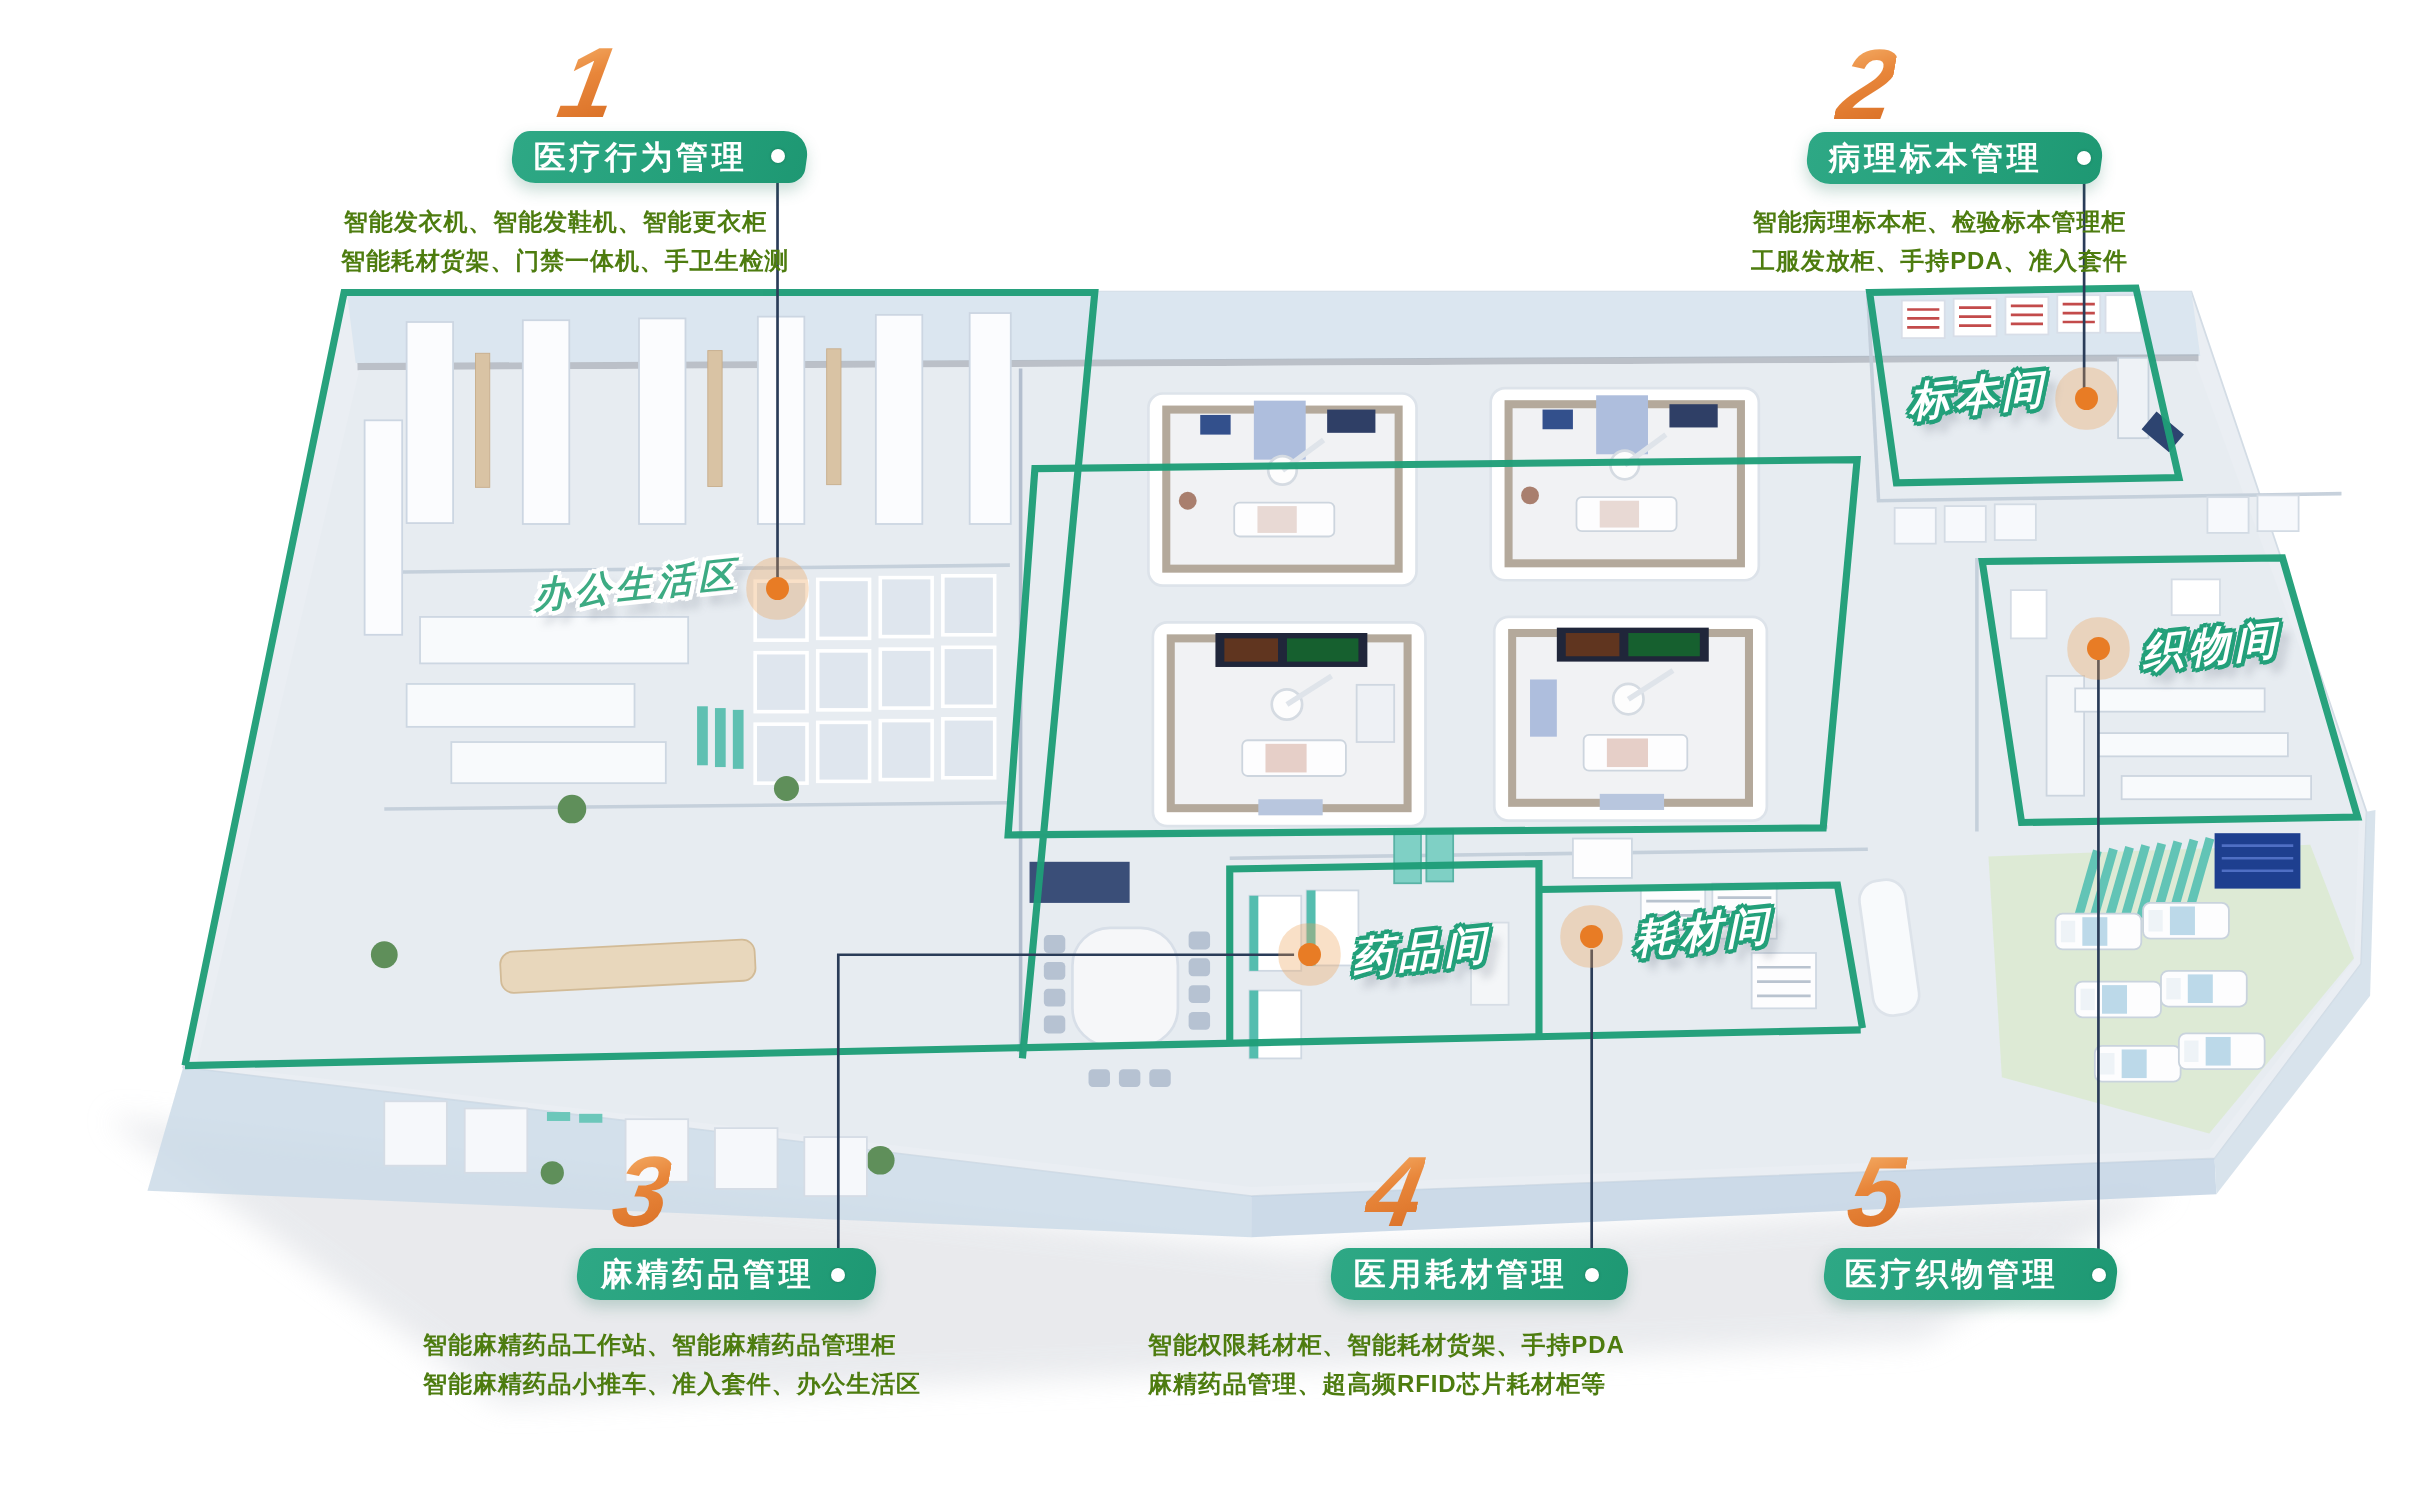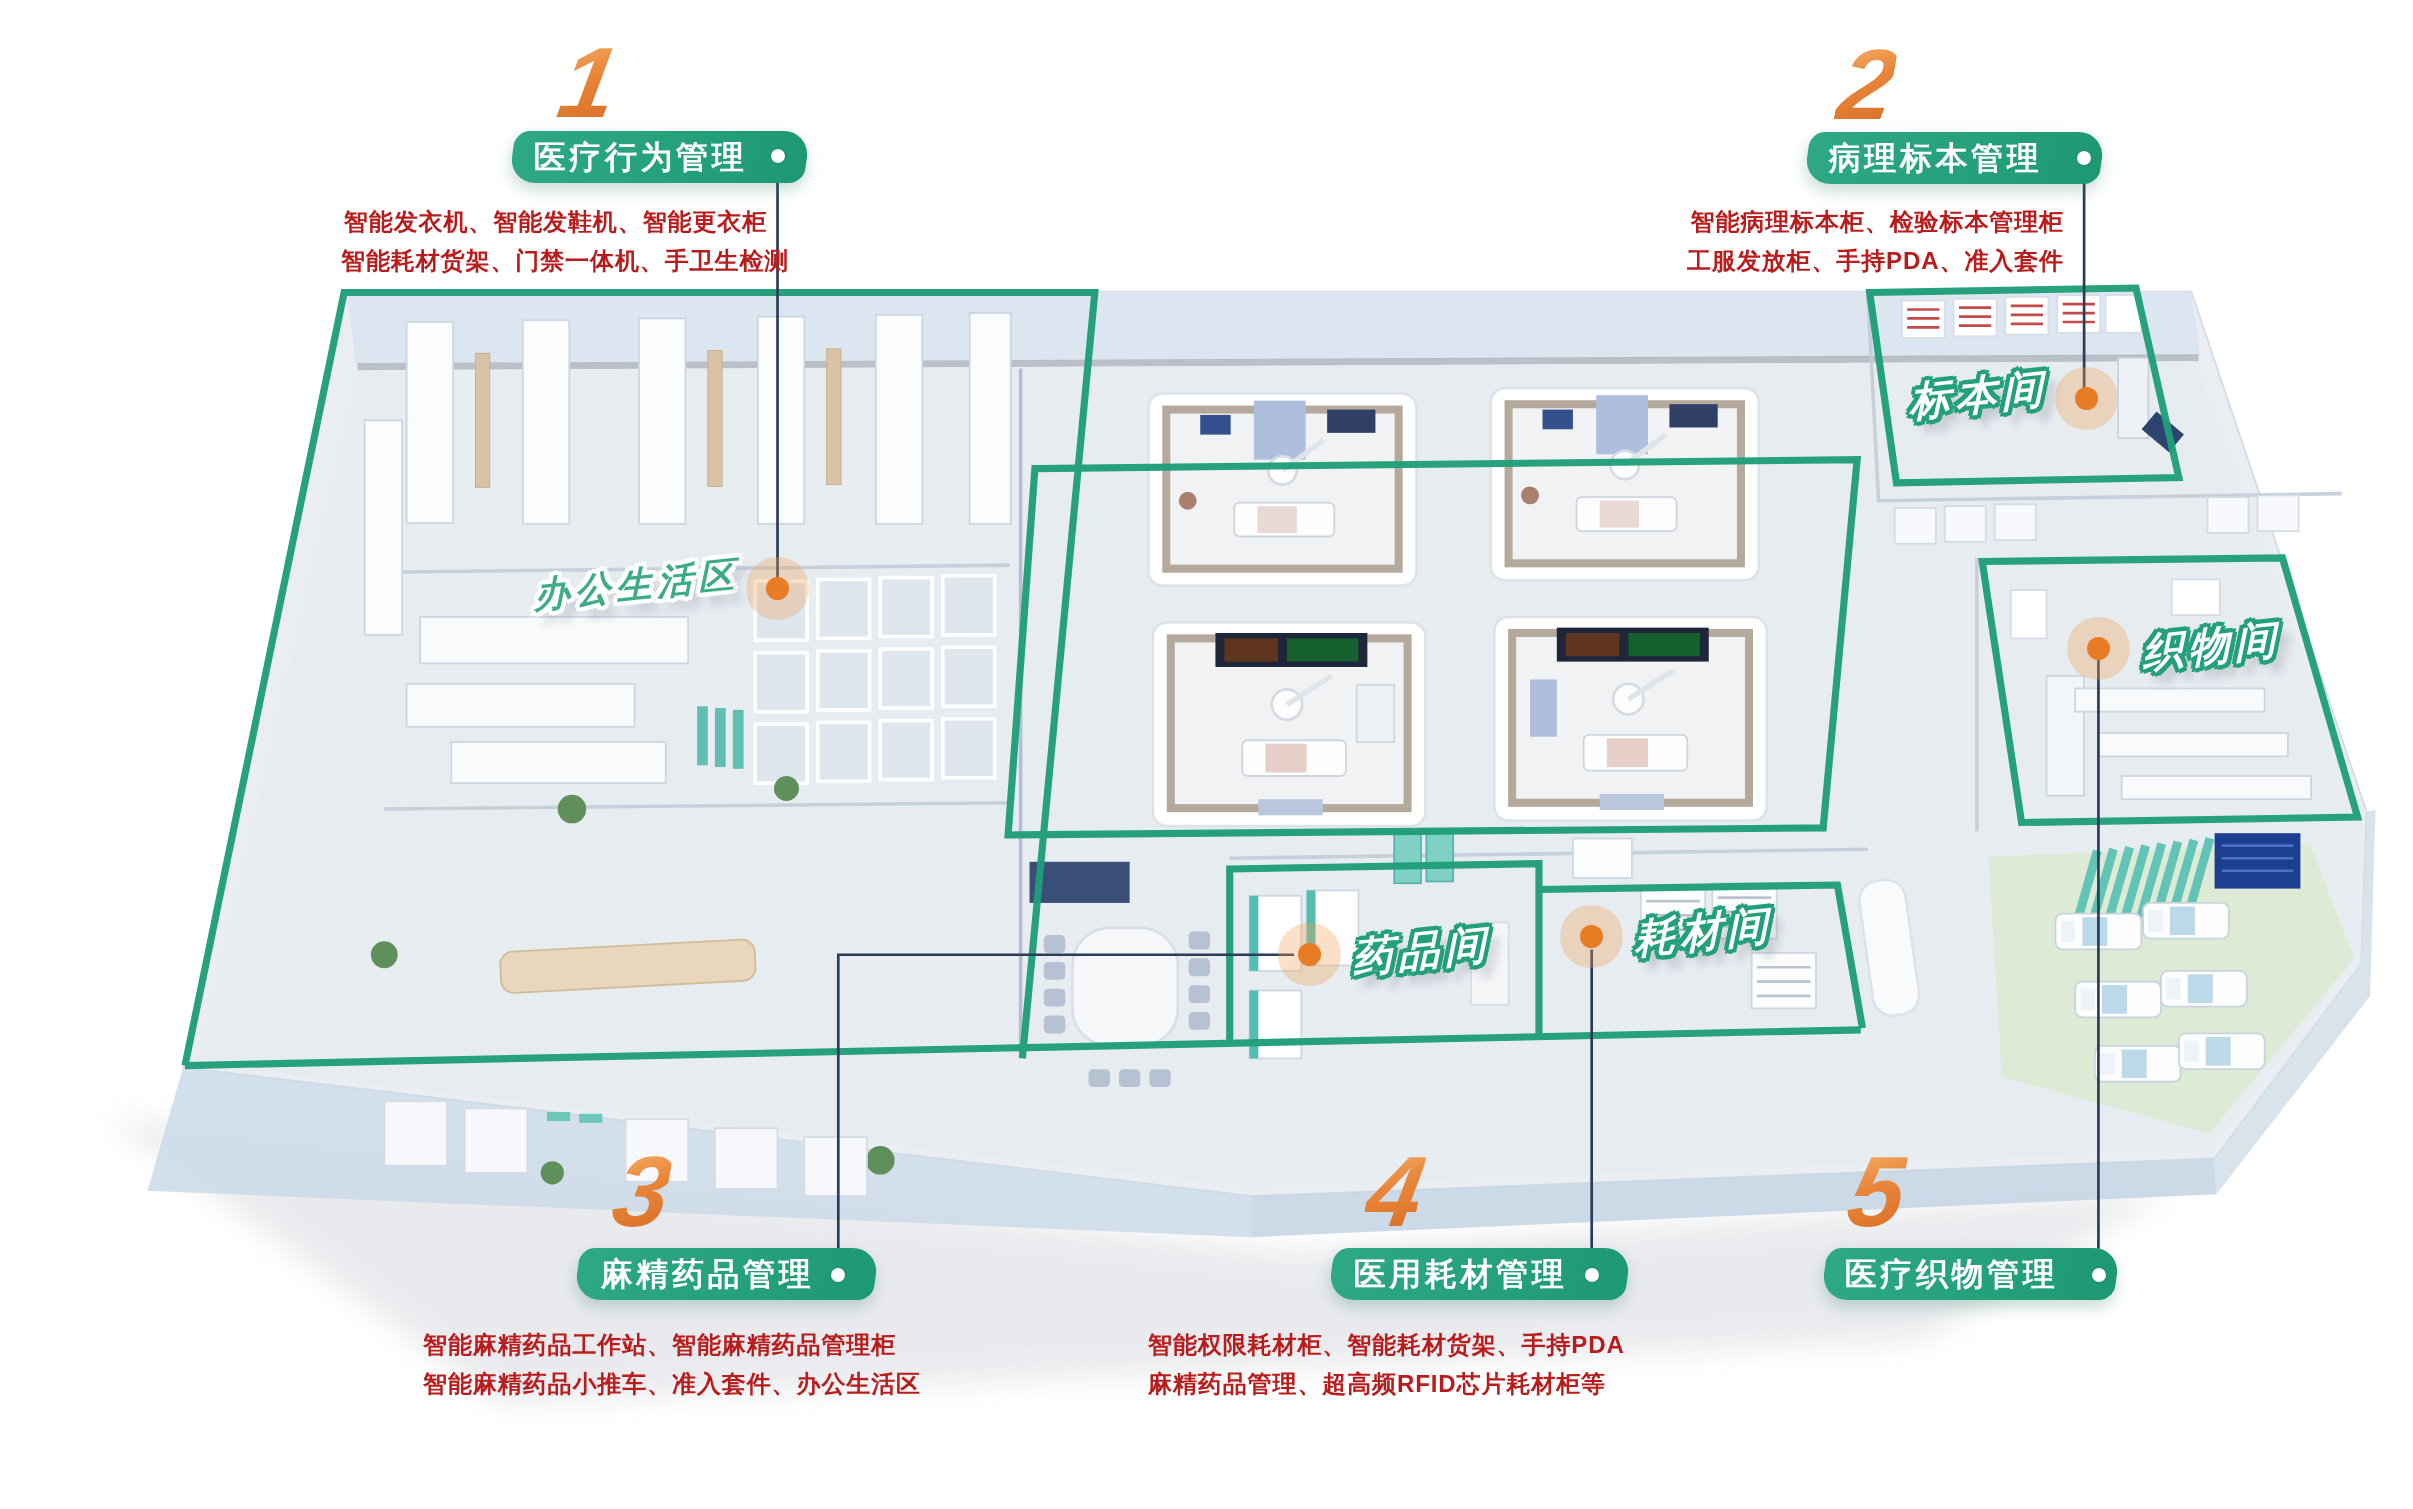--- a/index.html
+++ b/index.html
@@ -26,21 +26,21 @@
     display:block;height:52px;line-height:52px;text-align:center;
     transform:skewX(8deg);color:#ffffff;font-size:32px;font-weight:bold;
     letter-spacing:3.6px;padding-right:38px;white-space:nowrap;
   }
   .badge-dot{
     position:absolute;width:14.3px;height:14.3px;border-radius:50%;background:#ffffff;
     box-shadow:0 0 2.7px rgba(0,60,40,.35);
   }
   
   .desc{
-    position:absolute;width:429px;text-align:center;color:#b91c1c;
+    position:absolute;width:429px;text-align:center;color:#4d7c0f;
     font-size:24px;line-height:39px;font-weight:600;letter-spacing:0.9px;white-space:nowrap;
   }
   
   .room-label{
     position:absolute;font-weight:bold;font-style:italic;letter-spacing:5.4px;
     transform:rotate(-6deg) skewX(-4deg);white-space:nowrap;line-height:1;user-select:none;
   }
   .green-outline{
     color:#ffffff;font-size:41px;
     text-shadow:-4.5px 0 #23a07a,4.5px 0 #23a07a,0 -4.5px #23a07a,0 4.5px #23a07a,
@@ -375,21 +375,21 @@
 <div class="desc" style="left:341px;top:202px;">
   <div>智能发衣机、智能发鞋机、智能更衣柜</div>
   <div>智能耗材货架、门禁一体机、手卫生检测</div>
 </div>
 
 <div class="sec-num" style="left:1840px;top:34px;">2</div>
 <div class="badge" style="left:1807px;top:132px;width:295px;">
   <span class="t">病理标本管理</span>
 </div>
 <span class="badge-dot" style="left:2077px;top:151px;"></span>
-<div class="desc" style="left:1635px;top:202px;text-align:right;">
+<div class="desc" style="left:1725px;top:202px;">
   <div>智能病理标本柜、检验标本管理柜</div>
   <div>工服发放柜、手持PDA、准入套件</div>
 </div>
 
 <div class="sec-num" style="left:615px;top:1141px;">3</div>
 <div class="badge" style="left:577px;top:1248px;width:299px;">
   <span class="t">麻精药品管理</span>
 </div>
 <span class="badge-dot" style="left:831px;top:1268px;"></span>
 <div class="desc" style="left:395px;top:1325px;margin-left:28px;">

